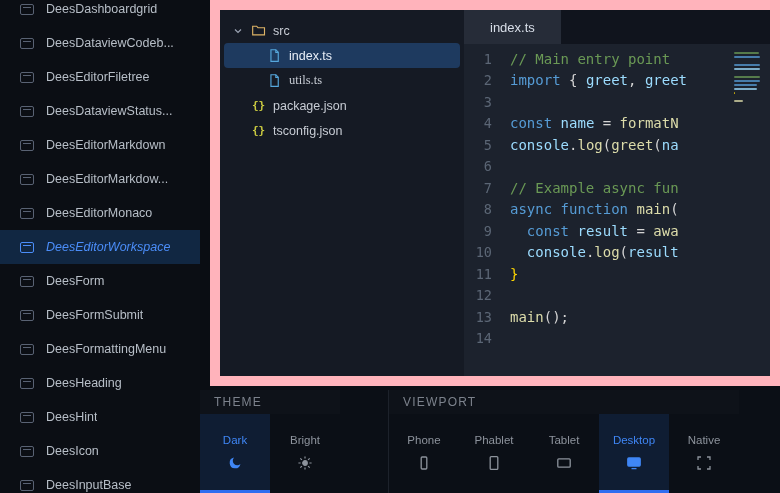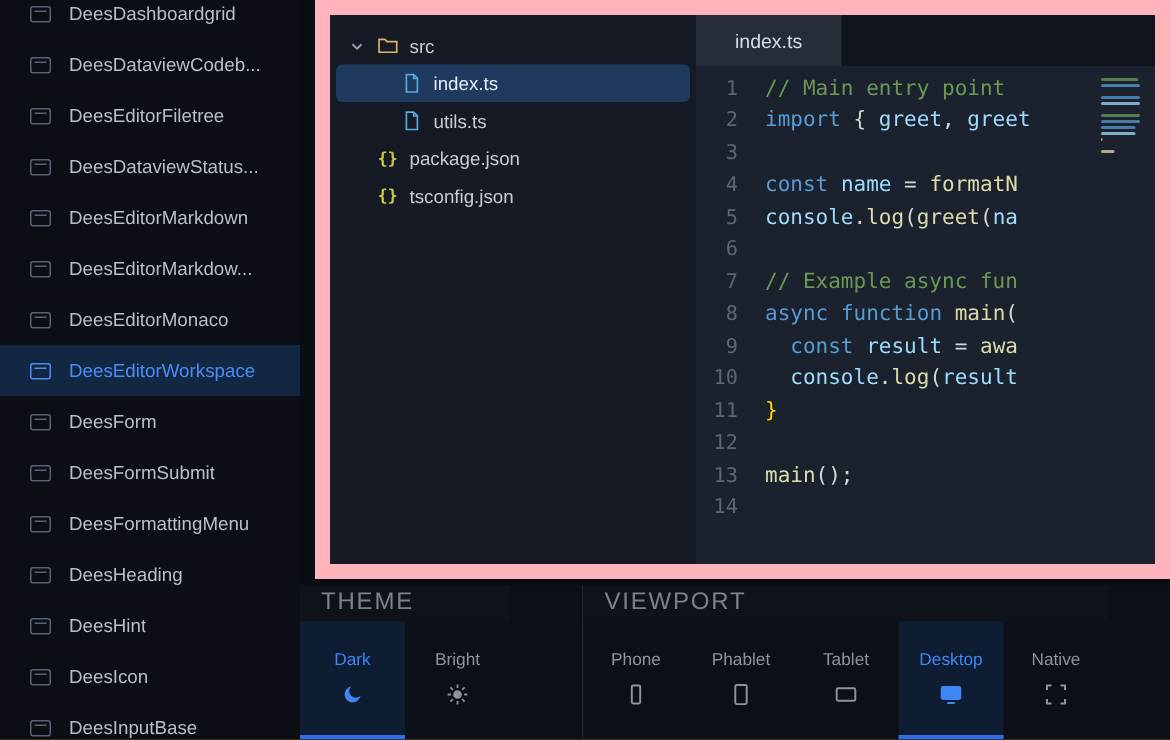--- a/index.html
+++ b/index.html
@@ -10,21 +10,21 @@
     position:relative;
   }
   
   .sidebar{ width:200px; flex:none; background:#0b0e14; overflow:hidden; }
   #sidebar-list{ margin-top:-8px; }
   .s-item{
     height:34px; display:flex; align-items:center; gap:12px;
     padding:0 10px 0 20px; cursor:pointer; color:#b8bfc8; font-size:12.5px;
     white-space:nowrap; overflow:hidden;
   }
-  .s-item.sel{ background:#112742; color:#4b8df8; }
+  .s-item.sel{ background:#112742; color:#4b8df8;font-style:italic; }
   .win-icon{
     width:14px; height:11px; flex:none; border:1px solid #596273;
     border-radius:2px; position:relative;
   }
   .win-icon::after{
     content:""; position:absolute; left:2px; right:2px; top:2px; height:1px;
     background:#596273;
   }
   .s-item.sel .win-icon, .s-item.sel .win-icon::after{ border-color:#4b8df8; background:transparent; }
   .s-item.sel .win-icon::after{ background:#4b8df8; }
@@ -64,21 +64,21 @@
   .minimap{ position:absolute; top:8px; right:8px; width:28px; }
   .mm-line{ height:2px; margin-bottom:2px; opacity:.75; border-radius:1px; }
 
   
   .toolbar{ height:103px; flex:none; display:flex; background:#0b0f16; }
   .tb-section{ display:flex; flex-direction:column; }
   .tb-section + .tb-section{ border-left:1px solid #1d222b;margin-left:48px; }
   .tb-section:last-child{ flex:1;justify-content:center; }
   .tb-head{
     height:24px; flex:none; background:#0e1219; color:#7c828c;
-    font-size:16px; letter-spacing:1.2px; display:flex; align-items:center;
+    font-size:12px; letter-spacing:1.2px; display:flex; align-items:center;
     padding-left:14px;
   }
   .tb-row{ flex:1; display:flex; }
   .tb-section:last-child .tb-row{ justify-content:flex-end; }
   .tb-btn{
     width:70px; flex:none; display:flex; flex-direction:column; align-items:center;
     padding-top:20px; gap:9px; color:#8d939c; font-size:11.5px; cursor:pointer;
   }
   .tb-btn.sel{ background:#0f1d33; color:#3f86f5; border-bottom:3px solid #2f6df0; padding-bottom:18px; }
   .tb-ic{ width:16px; height:16px; display:flex; align-items:center; justify-content:center; }
@@ -174,21 +174,21 @@
               <div class="ft-row sel" style="padding-left: 24px;">
                 <span class="ft-spacer"></span>
                 <span class="ft-ic">
                   <svg width="15" height="15" viewBox="0 0 16 16" fill="none" stroke="#56a8dd" stroke-width="1.2">
                     <path d="M4.2 1.8h5.2l2.6 2.6v9.8H4.2z"></path>
                     <path d="M9.4 1.8v2.8h2.6"></path>
                   </svg>
                 </span>
                 <span>index.ts</span>
               </div>
-              <div class="ft-row" style="padding-left: 24px;">
+              <div class="ft-row" style="padding-left: 24px; font-family: Liberation Serif, serif;">
                 <span class="ft-spacer"></span>
                 <span class="ft-ic">
                   <svg width="15" height="15" viewBox="0 0 16 16" fill="none" stroke="#56a8dd" stroke-width="1.2">
                     <path d="M4.2 1.8h5.2l2.6 2.6v9.8H4.2z"></path>
                     <path d="M9.4 1.8v2.8h2.6"></path>
                   </svg>
                 </span>
                 <span>utils.ts</span>
               </div>
               <div class="ft-row" style="padding-left: 8px;">

